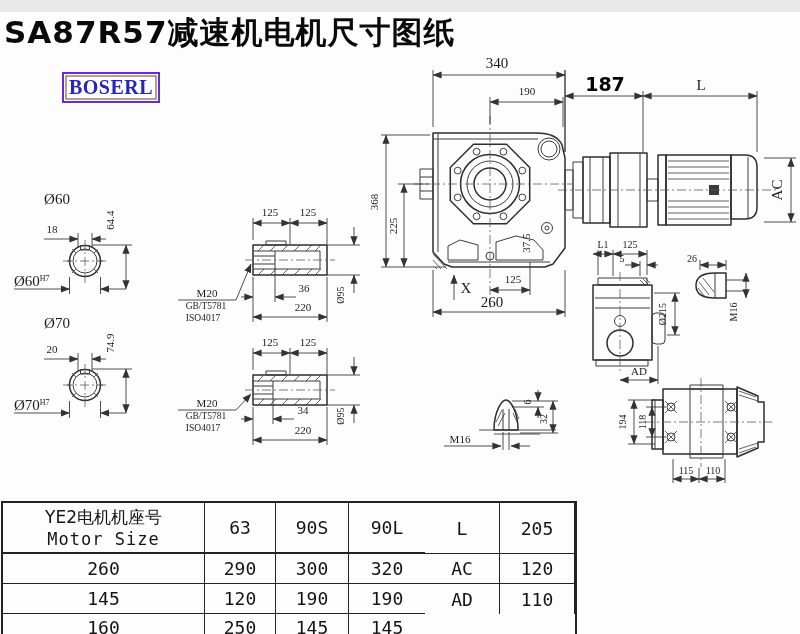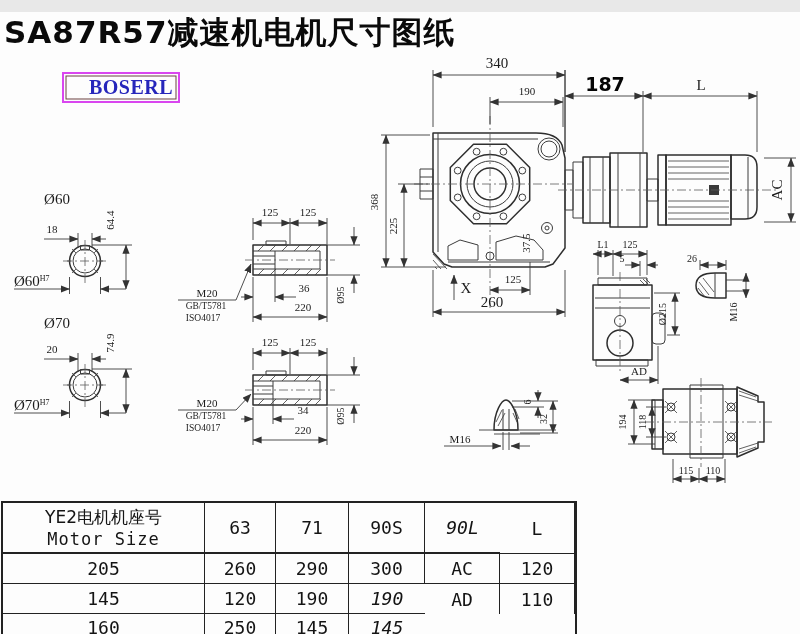--- a/index.html
+++ b/index.html
@@ -1,44 +1,44 @@
 <!DOCTYPE html>
 <html><head>
 <meta charset="utf-8">
 <style>
   html,body{margin:0;padding:0;background:#e8e8e8;}
   .stage{position:relative;width:800px;height:634px;background:#fdfdfd;overflow:hidden;
          font-family:"Liberation Serif",serif;margin-top:12px;}
   .title{position:absolute;left:4px;top:0px;font:bold 31px "DejaVu Sans",sans-serif;
          color:#0a0a0a;letter-spacing:1px;white-space:nowrap;}
   .logo{position:absolute;left:62px;top:60px;width:94px;height:27px;
-        border:2px solid #d946ef;box-shadow:inset 0 0 0 1.5px #fdfdfd,inset 0 0 0 2.5px #6b4040;
+        border:2px solid #6d28d9;box-shadow:inset 0 0 0 1.5px #fdfdfd,inset 0 0 0 2.5px #6b4040;
         display:flex;align-items:center;justify-content:center;
-        font:bold 20px "Liberation Serif",serif;color:#2626bb;letter-spacing:.5px;padding-left:20px;}
+        font:bold 20px "Liberation Serif",serif;color:#2626bb;letter-spacing:.5px;}
   svg.drawing{position:absolute;left:0;top:0;}
   svg .ol{fill:none;stroke:#2e2e2e;stroke-width:1.5;stroke-linejoin:round;}
   svg .ol2{fill:none;stroke:#3c3c3c;stroke-width:1;stroke-linejoin:round;}
   svg .dl{fill:none;stroke:#3a3a3a;stroke-width:0.9;}
   svg .cl{fill:none;stroke:#5a5a5a;stroke-width:0.8;stroke-dasharray:9 3 2 3;}
   svg .hat{fill:none;stroke:#3a3a3a;stroke-width:0.8;}
   svg .drk{fill:#3a3a3a;stroke:none;}
   svg text{fill:#1c1c1c;}
   svg .dim{font:11px "Liberation Serif",serif;text-anchor:middle;}
   svg .dimsm{font:10px "Liberation Serif",serif;text-anchor:middle;}
   svg .dimlg{font:15px "Liberation Serif",serif;text-anchor:middle;}
   svg .dimbold{font:bold 19px "DejaVu Sans",sans-serif;text-anchor:middle;fill:#050505;}
   svg .calloutsm{font:9.5px "Liberation Serif",serif;text-anchor:middle;}
   svg .lstart{text-anchor:start;}
   .dtable{position:absolute;left:1px;top:489px;width:576px;height:142px;box-sizing:border-box;
           border:2px solid #222;display:grid;grid-template-columns:202px 71px 73px 76px 75px 75px;
           grid-template-rows:51px 30px 30px 27px;background:#fdfdfd;color:#141414;}
   .c{display:flex;align-items:center;justify-content:center;
      border-right:1px solid #222;border-bottom:1px solid #222;
      font:18px "DejaVu Sans Mono",monospace;box-sizing:border-box;}
-  .c.cend{border-right:none;font-style:italic;}
+  .c.cend{border-right:none;}
   .c.rend{border-bottom:none;}
   .c.hdr{border-bottom-width:2px;}
   .c.namecell{flex-direction:column;line-height:1.25;}
   .cn{font:17px "DejaVu Sans",sans-serif;}
   .en{font:17px "DejaVu Sans Mono",monospace;letter-spacing:1px;}
 </style>
 </head>
 <body>
 
 <div class="stage">
@@ -408,29 +408,29 @@
       <text class="dimsm" x="713" y="462">110</text>
     </g>
   </svg>
 
   <div class="dtable">
     <div class="c hdr namecell">
       <span class="cn">YE2电机机座号</span>
       <span class="en">Motor Size</span>
     </div>
     <div class="c hdr">63</div>
-    <div class="c hdr">71</div>
     <div class="c hdr">90S</div>
     <div class="c hdr cend">90L</div>
 
     <div class="c">L</div>
     <div class="c">205</div>
     <div class="c">260</div>
     <div class="c">290</div>
     <div class="c">300</div>
+    <div class="c cend">320</div>
 
     <div class="c">AC</div>
     <div class="c">120</div>
     <div class="c">145</div>
     <div class="c">120</div>
     <div class="c">190</div>
     <div class="c cend">190</div>
 
     <div class="c rend">AD</div>
     <div class="c rend">110</div>

